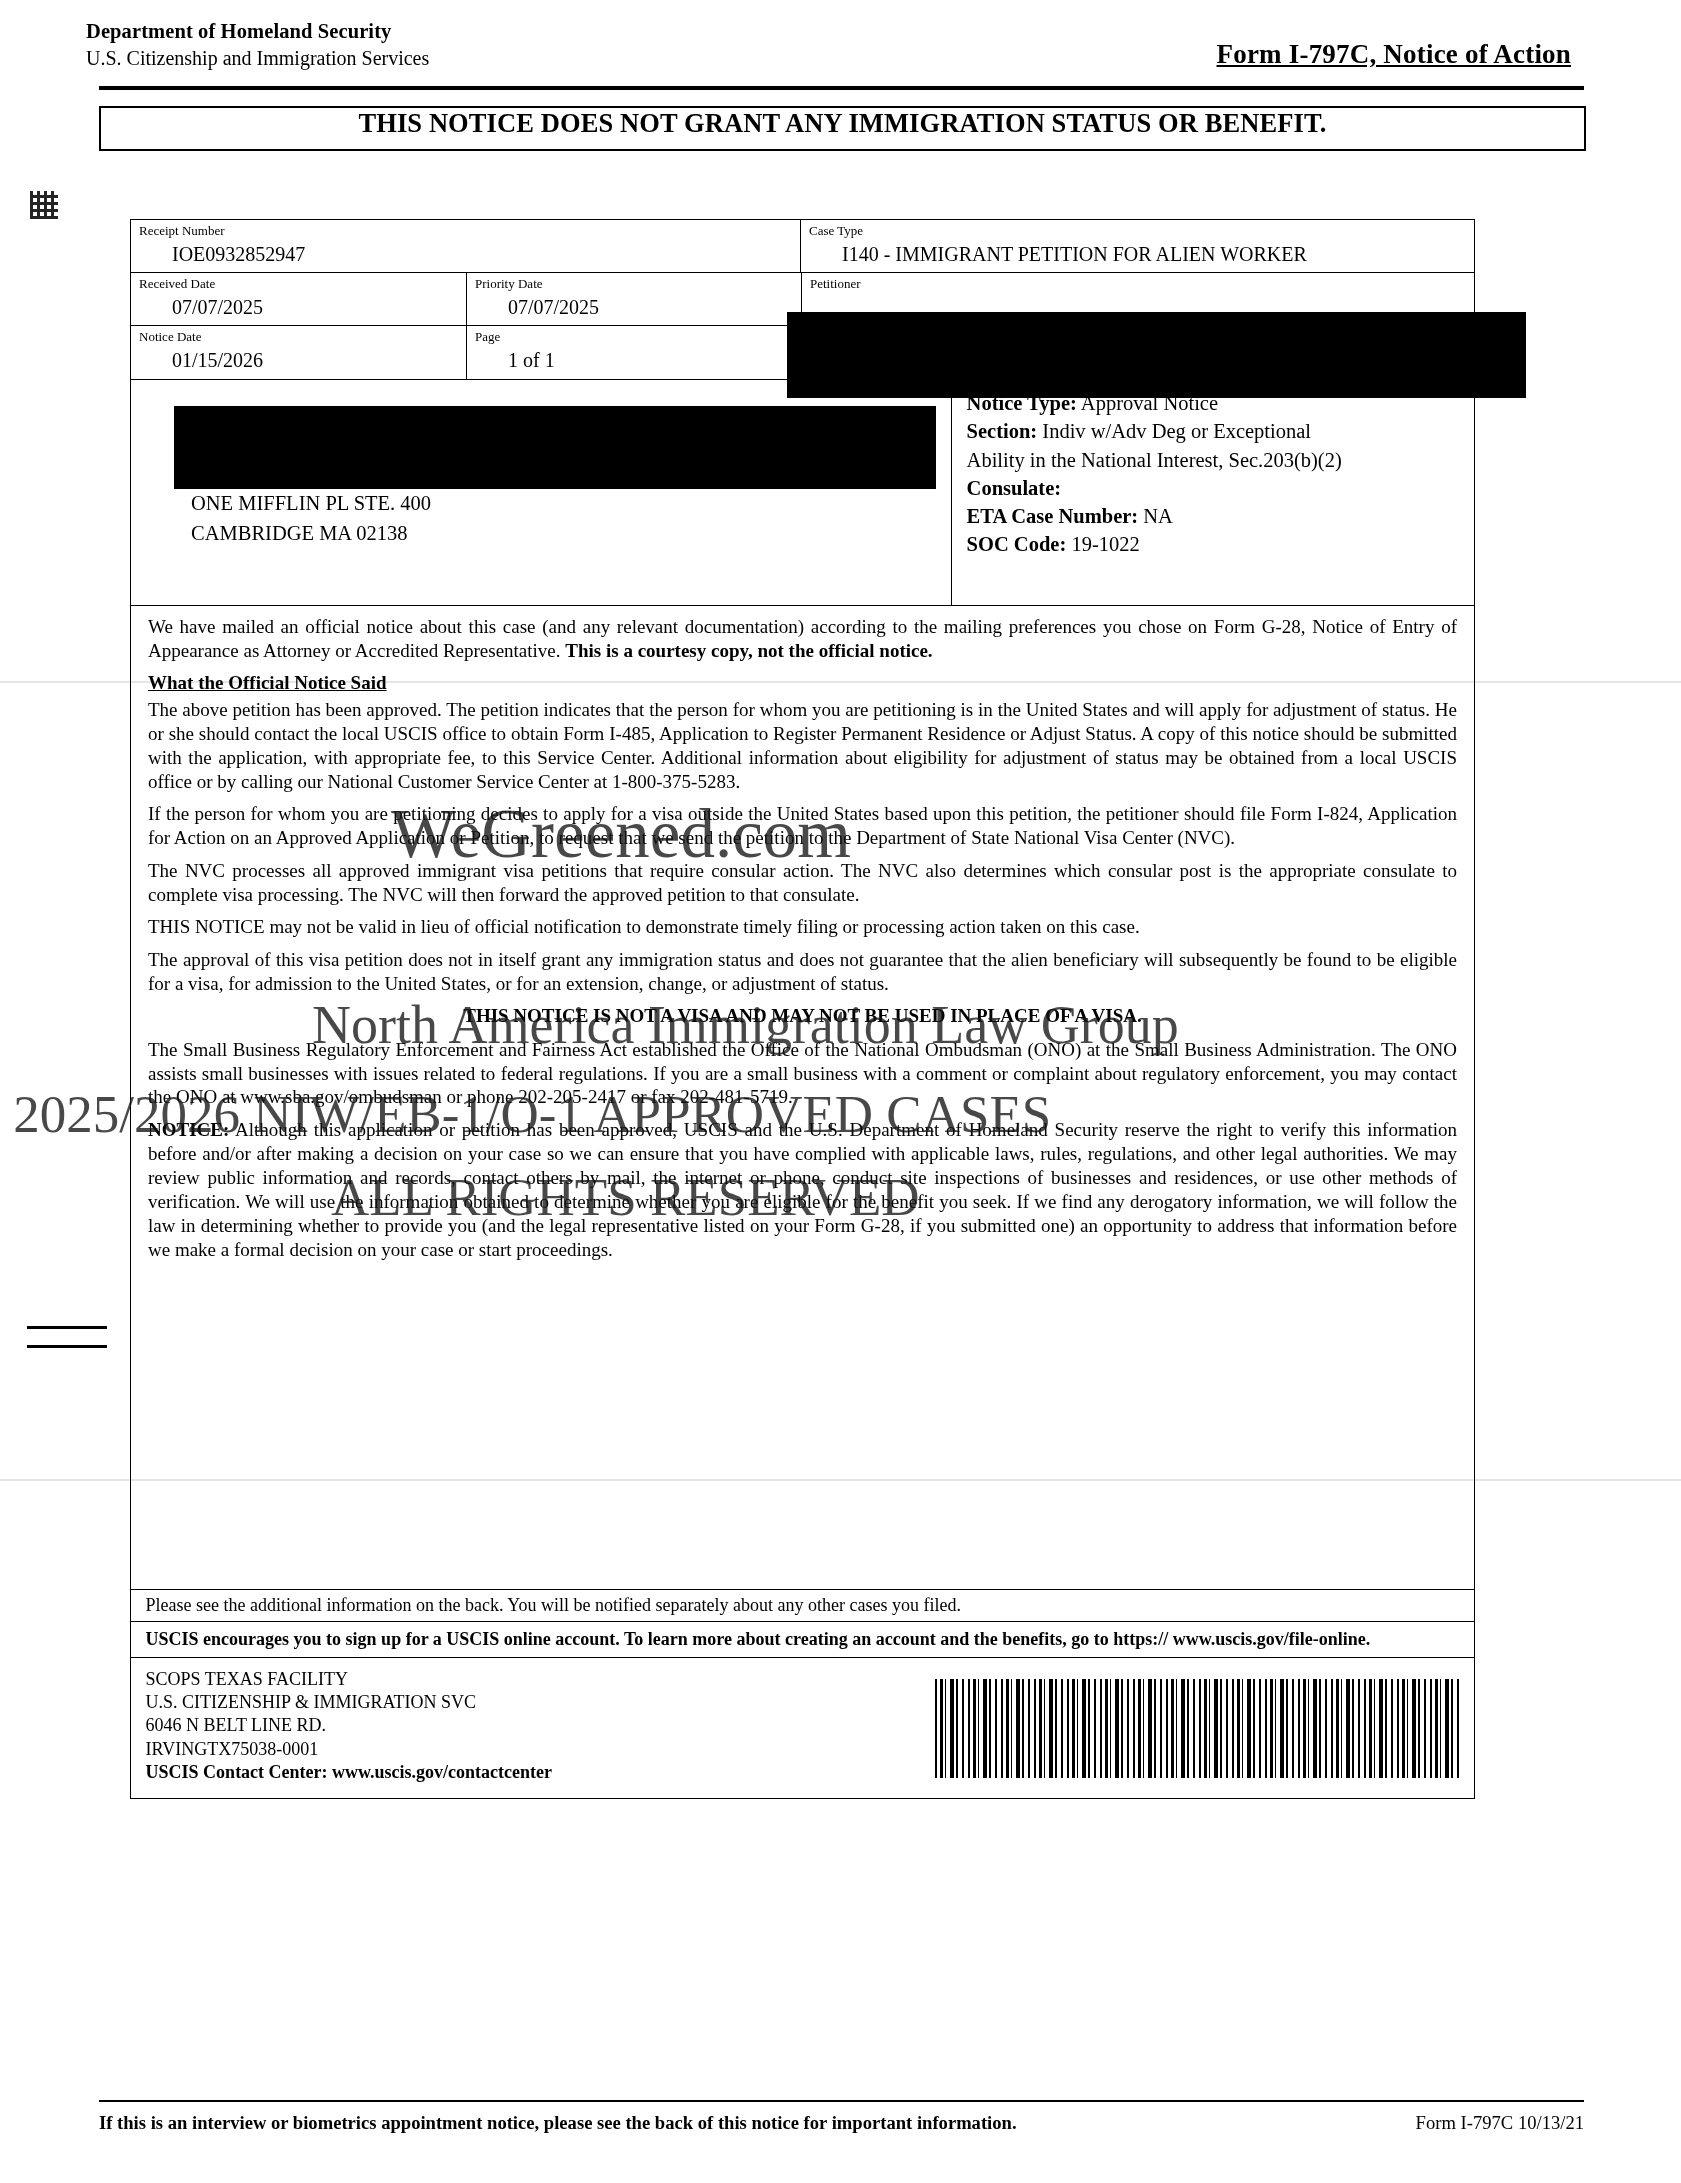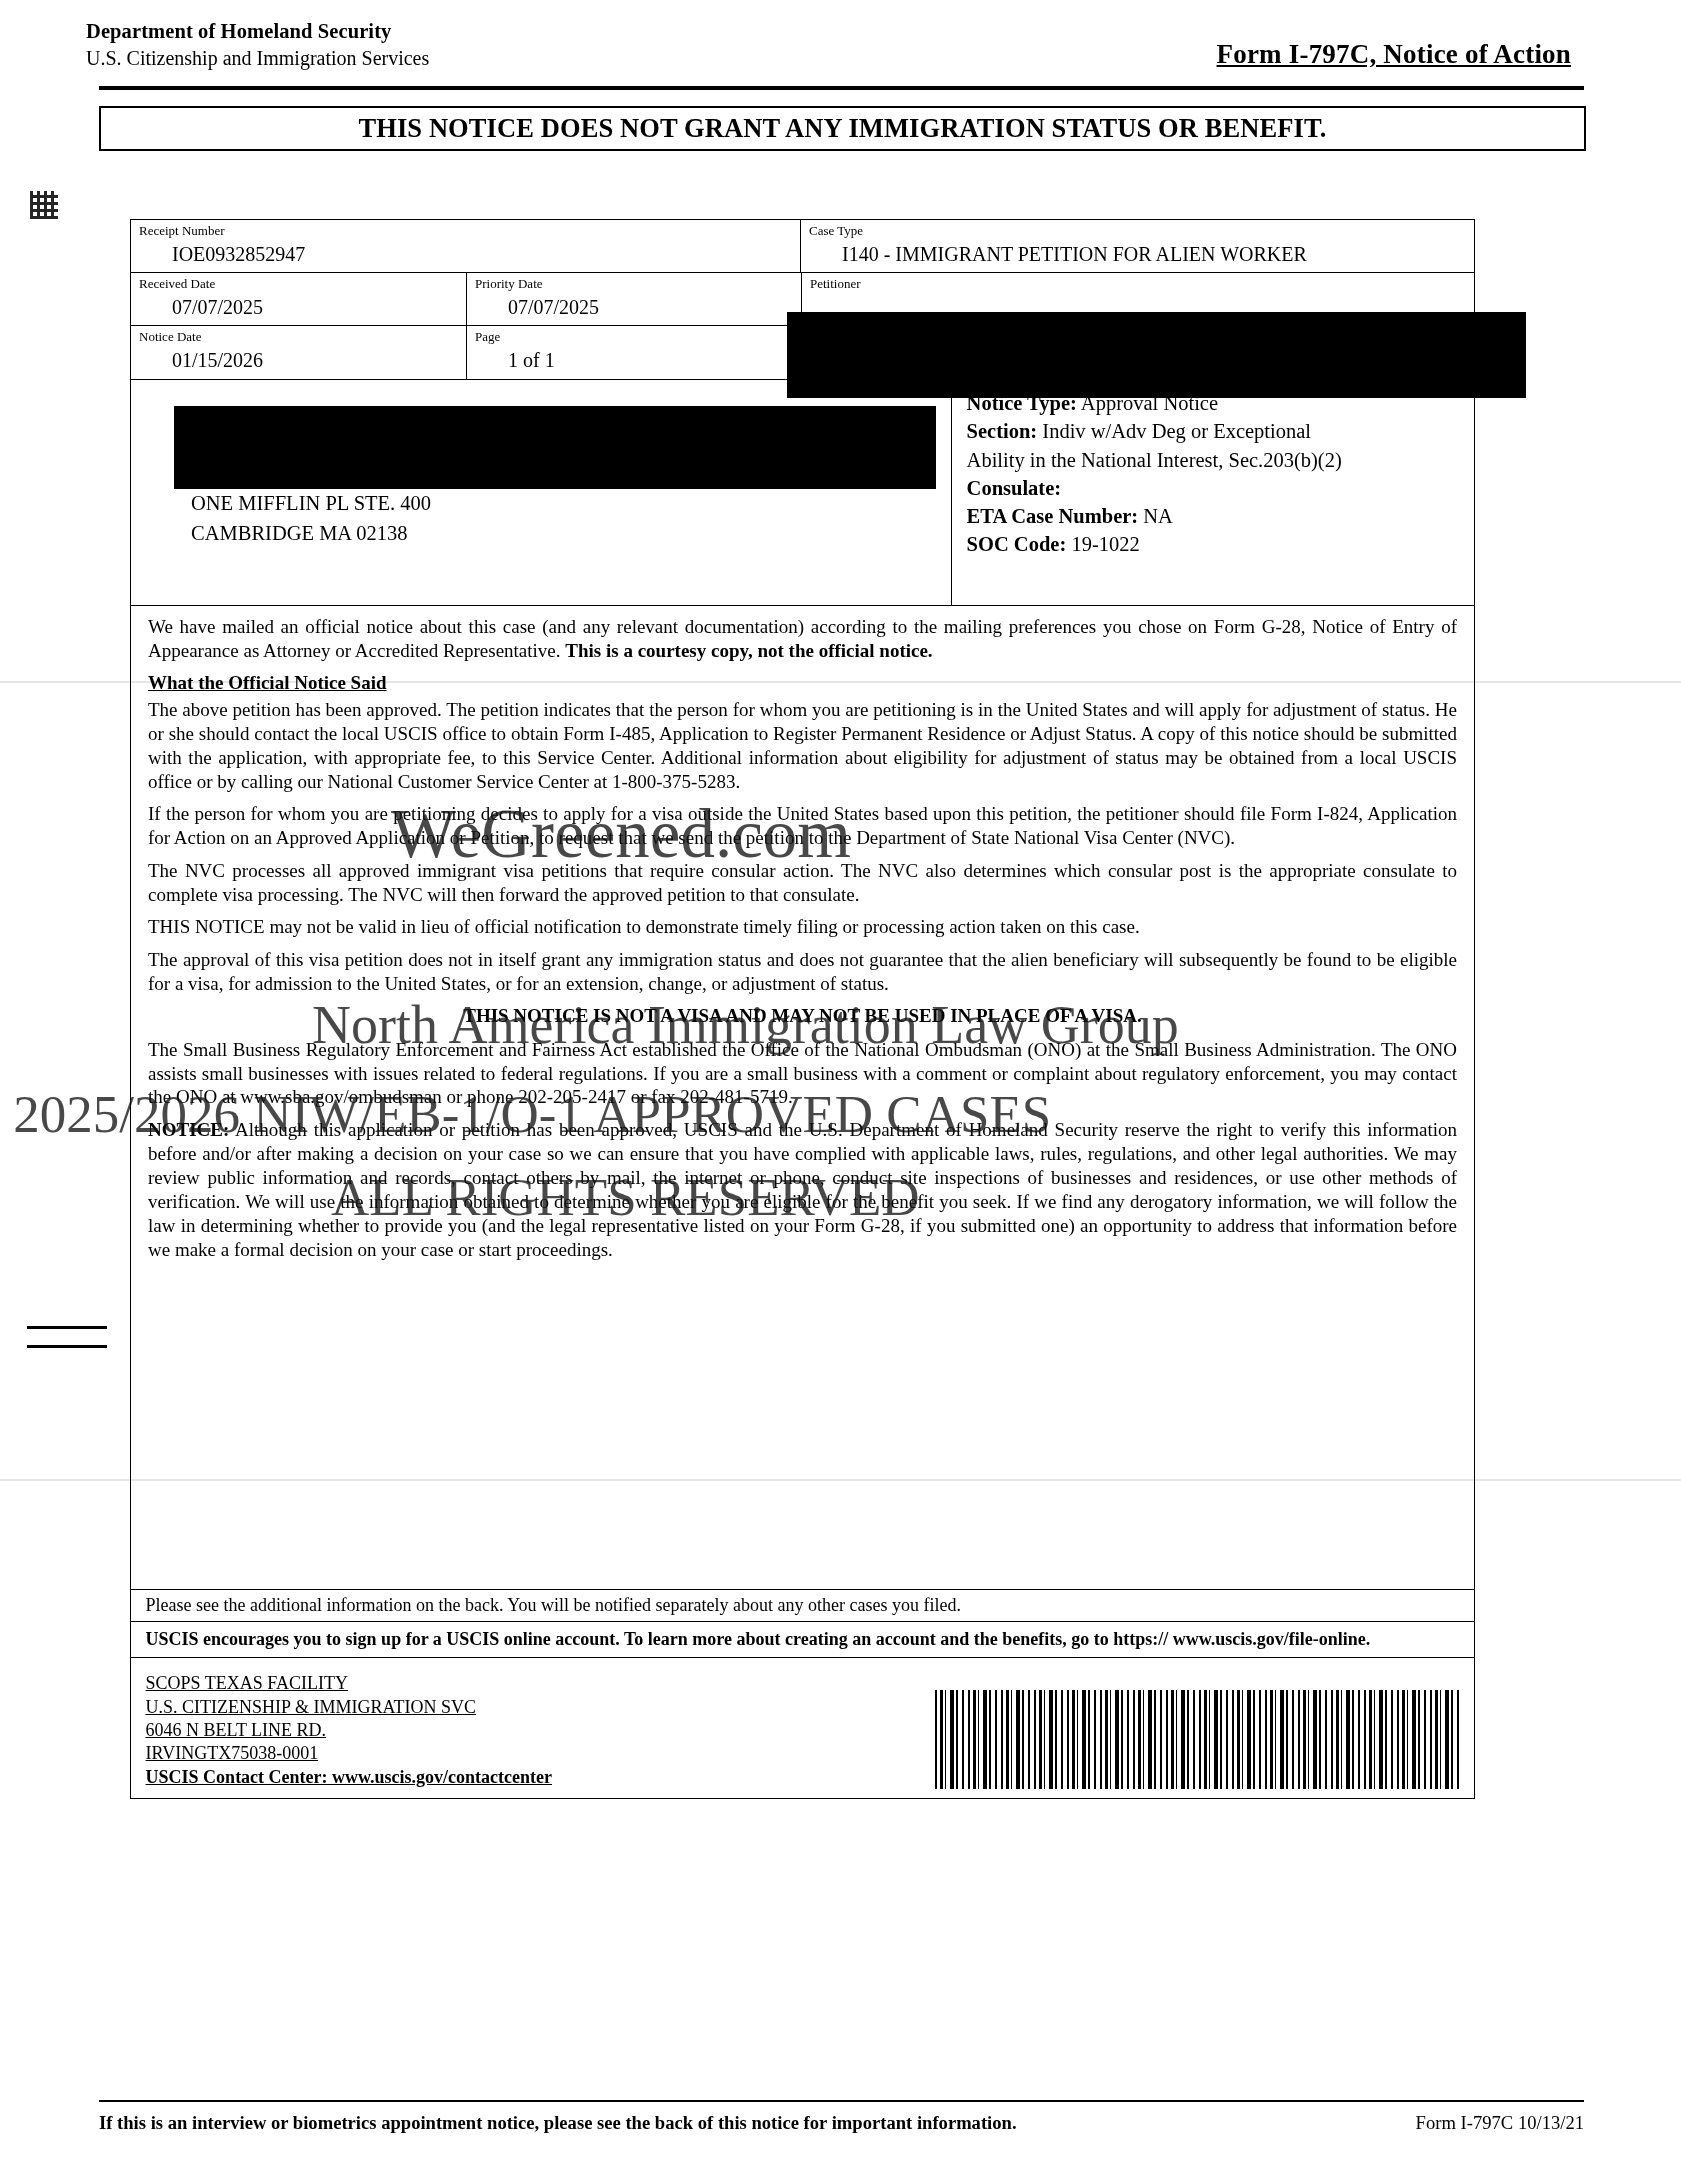--- a/index.html
+++ b/index.html
@@ -57,21 +57,21 @@
 
   
   .banner {
     position: absolute;
     left: 99px;
     top: 106px;
     width: 1483px;
     height: 41px;
     border: 2px solid #000;
     display: flex;
-    align-items: center;
+    align-items: flex-start;
     justify-content: center;
   }
   .banner span {
     font-weight: bold;
     font-size: 26.5px;
     letter-spacing: 0.1px;
   }
 
   
   .qr {
@@ -198,24 +198,23 @@
     border-top: 1.3px solid #000;
     padding: 5.3px 14.6px 6.6px 14.6px;
     font-size: 18px;
     font-weight: bold;
     line-height: 1.25;
   }
   .foot-addr-row {
     border-top: 1.3px solid #000;
     display: flex;
     justify-content: space-between;
-    align-items: flex-end;
+    align-items: center;
     padding: 5.3px 14.6px 9.3px 14.6px;
     min-height: 126px;
-    text-decoration: underline;
   }
   .foot-addr {
     font-size: 18px;
     line-height: 1.3;
   }
   .foot-addr .bold { font-weight: bold; }
   .barcode {
     width: 524px;
     height: 99px;
     margin-top: 5.3px;

